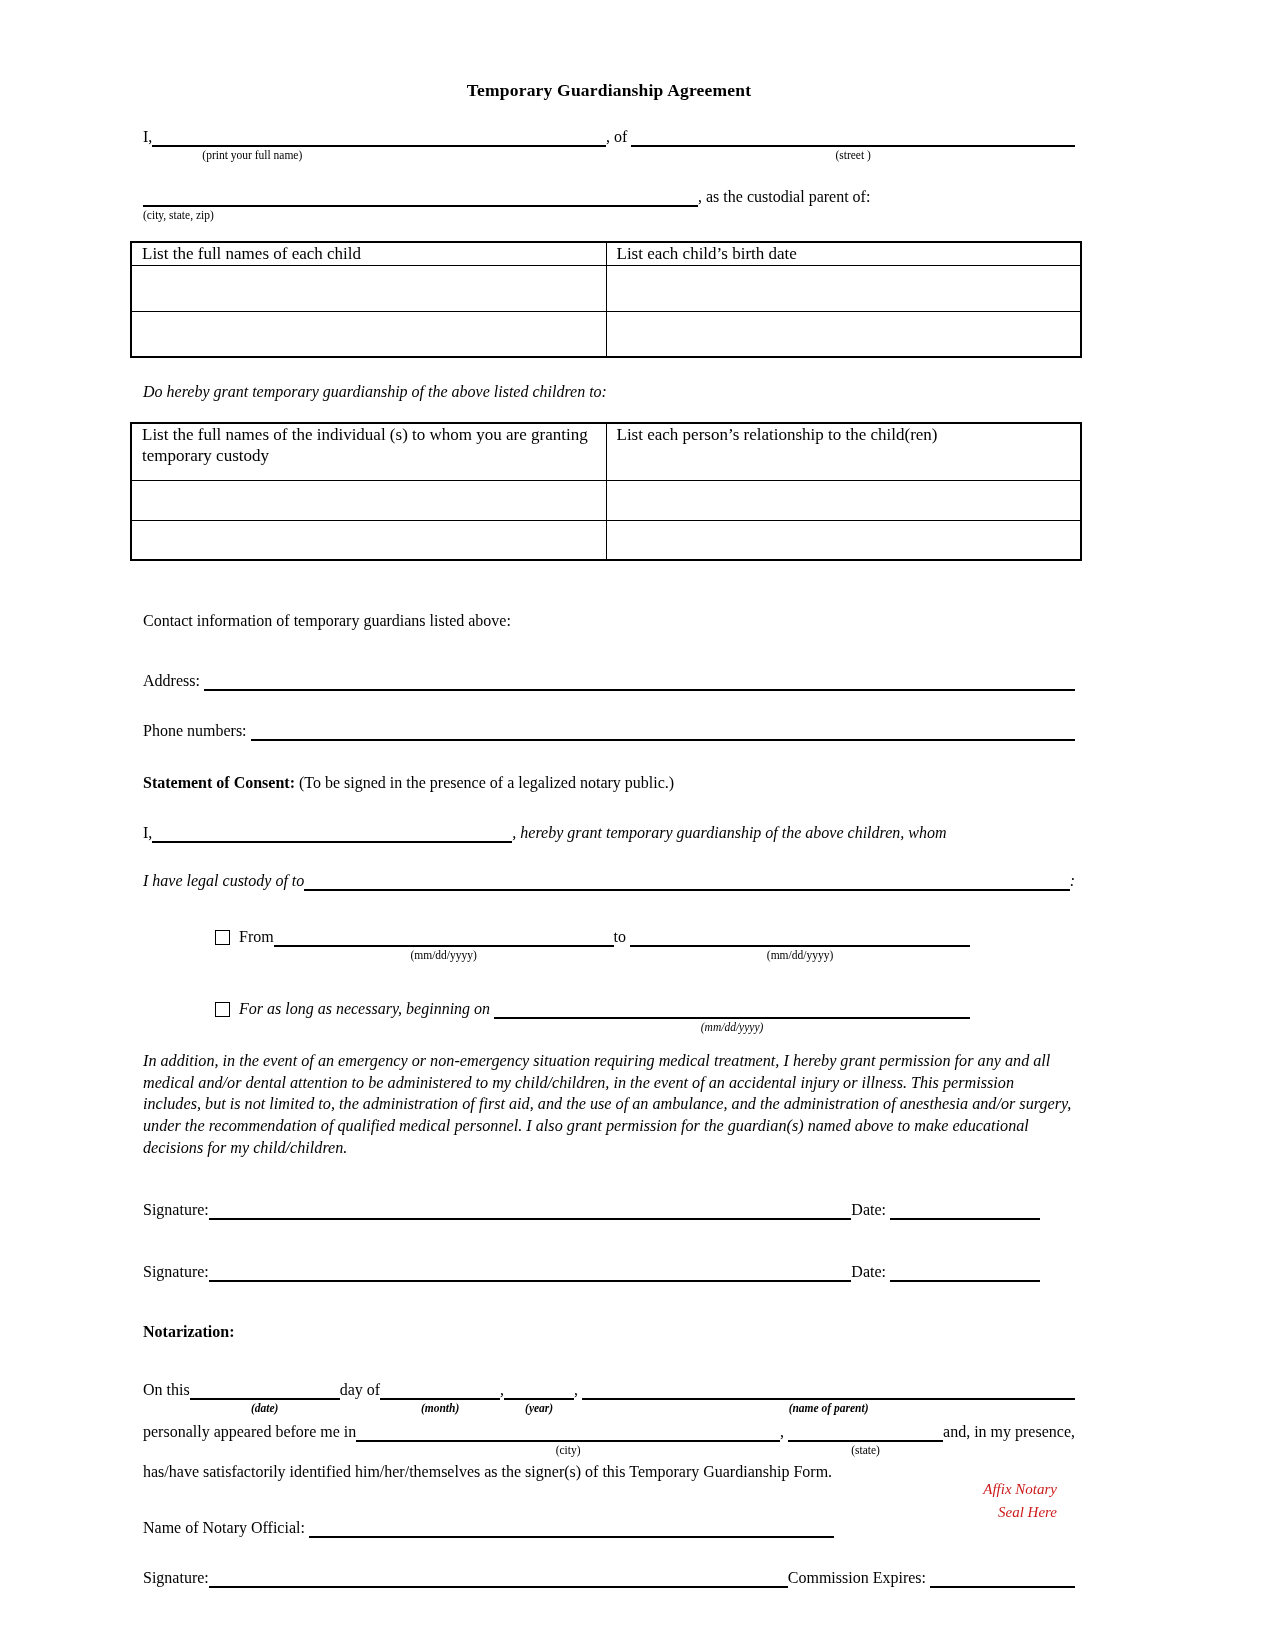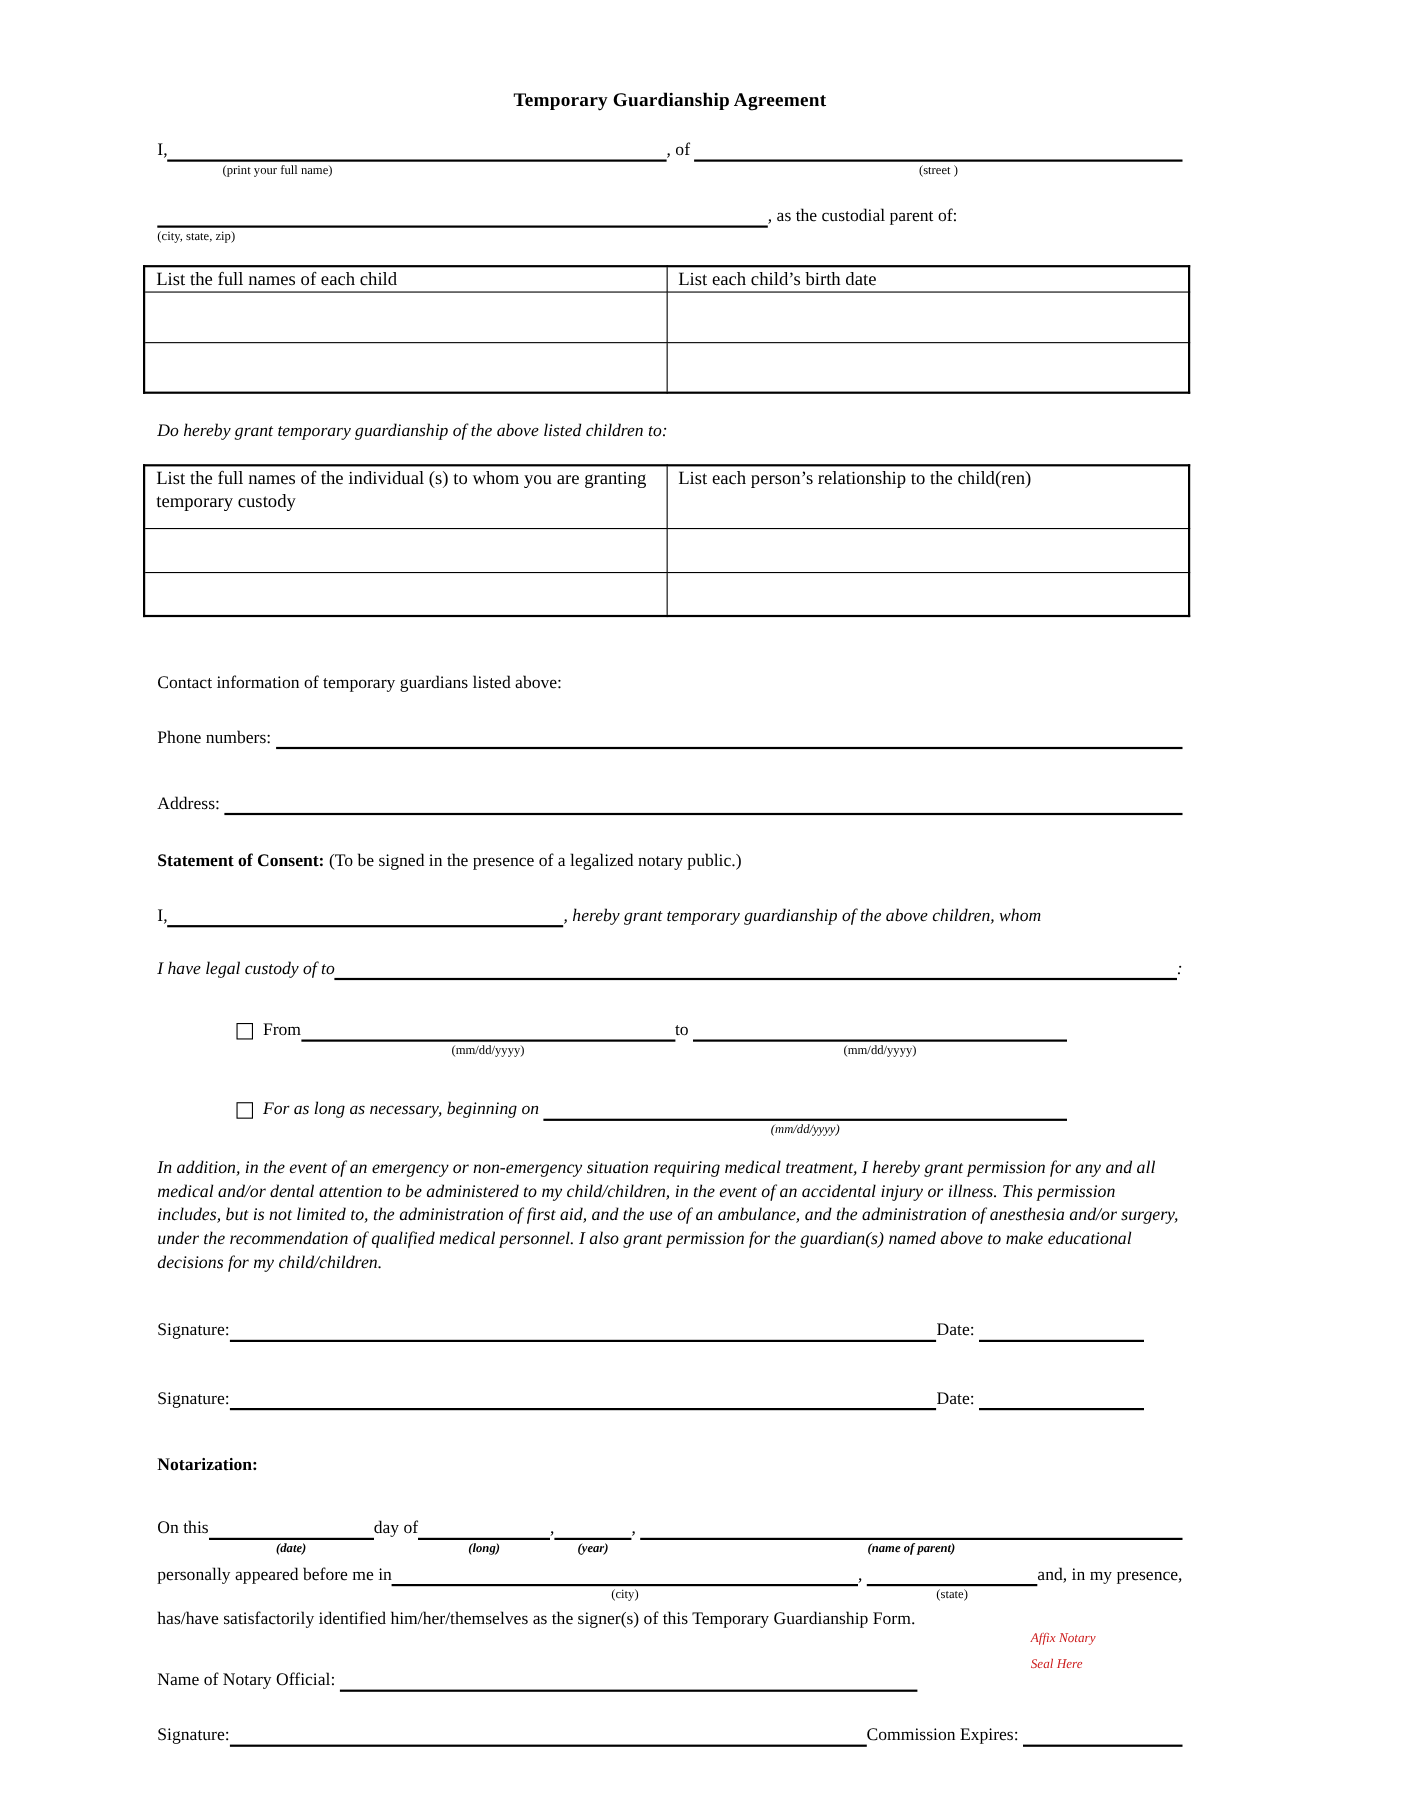--- a/index.html
+++ b/index.html
@@ -93,23 +93,23 @@
   .onthis    { margin-top: 38px; }
   .personally{ margin-top: 22px; }
   .notarybottom { position: relative; }
   .hashave   { margin-top: 20px; line-height: 20px; }
   .notaryname{ margin-top: 36px; }
   .siglast   { margin-top: 30px; }
   .sealnote {
     position: absolute;
     top: 16px; right: 18px;
     width: 120px;
-    text-align: left;
+    text-align: right;
     font-style: italic;
-    font-size: 12px;
+    font-size: 15px;
     line-height: 23px;
     color: #cc1a1a;
   }
   .w150 { width: 150px; flex: 0 0 auto; }
   .w145 { width: 145px; flex: 0 0 auto; }
   .w120 { width: 120px; flex: 0 0 auto; }
   .w70  { width: 70px;  flex: 0 0 auto; }
   .w155 { width: 155px; flex: 0 0 auto; }
   .w360 { width: 360px; flex: 0 0 auto; }
   .w525 { width: 525px; flex: 0 0 auto; }
@@ -170,27 +170,27 @@
     </tr>
     <tr>
       <td></td>
       <td></td>
     </tr>
   </tbody>
     </table>
 
   <div class="contactHead">Contact information of temporary guardians listed above:</div>
 
+  <div class="fl addr">
+    <span class="t">Address: </span>
+    <span class="blank grow"></span>
+  </div>
+
   <div class="fl phone">
     <span class="t">Phone numbers: </span>
-    <span class="blank grow"></span>
-  </div>
-
-  <div class="fl addr">
-    <span class="t">Address: </span>
     <span class="blank grow"></span>
   </div>
 
   <div class="consentHead">
     <span class="b">Statement of Consent:</span><span class="t"> (To be signed in the presence of a legalized notary public.)</span>
   </div>
 
   <div class="fl cI">
     <span class="t">I,</span>
     <span class="blank w360"></span>
@@ -241,21 +241,21 @@
 
   <div class="notHead b">Notarization:</div>
 
   <div class="fl onthis">
     <span class="t">On this</span>
     <span class="blank w150">
       <span class="cap bi">(date)</span>
     </span>
     <span class="t">day of</span>
     <span class="blank w120">
-      <span class="cap bi">(long)</span>
+      <span class="cap bi">(month)</span>
     </span>
     <span class="t">,</span>
     <span class="blank w70">
       <span class="cap bi">(year)</span>
     </span>
     <span class="t">, </span>
     <span class="blank grow">
       <span class="cap bi">(name of parent)</span>
     </span>
   </div>

